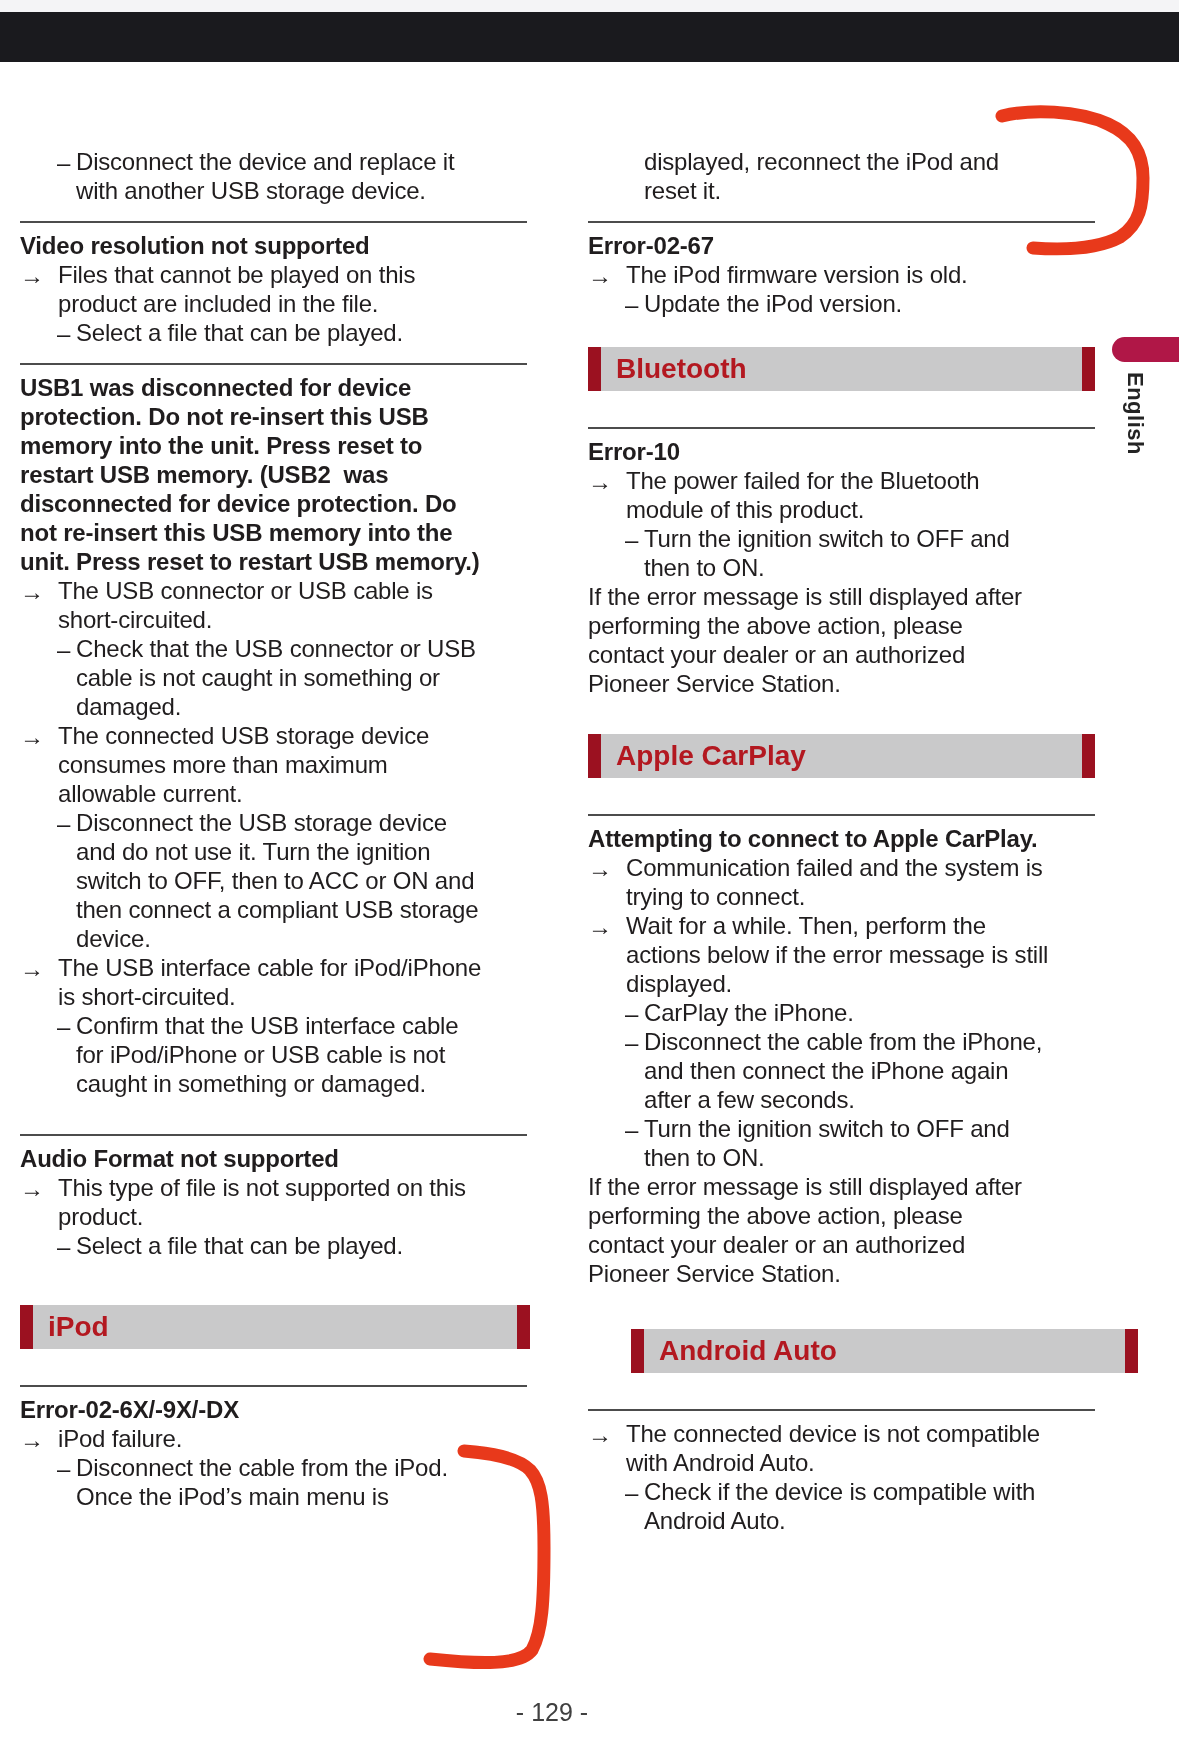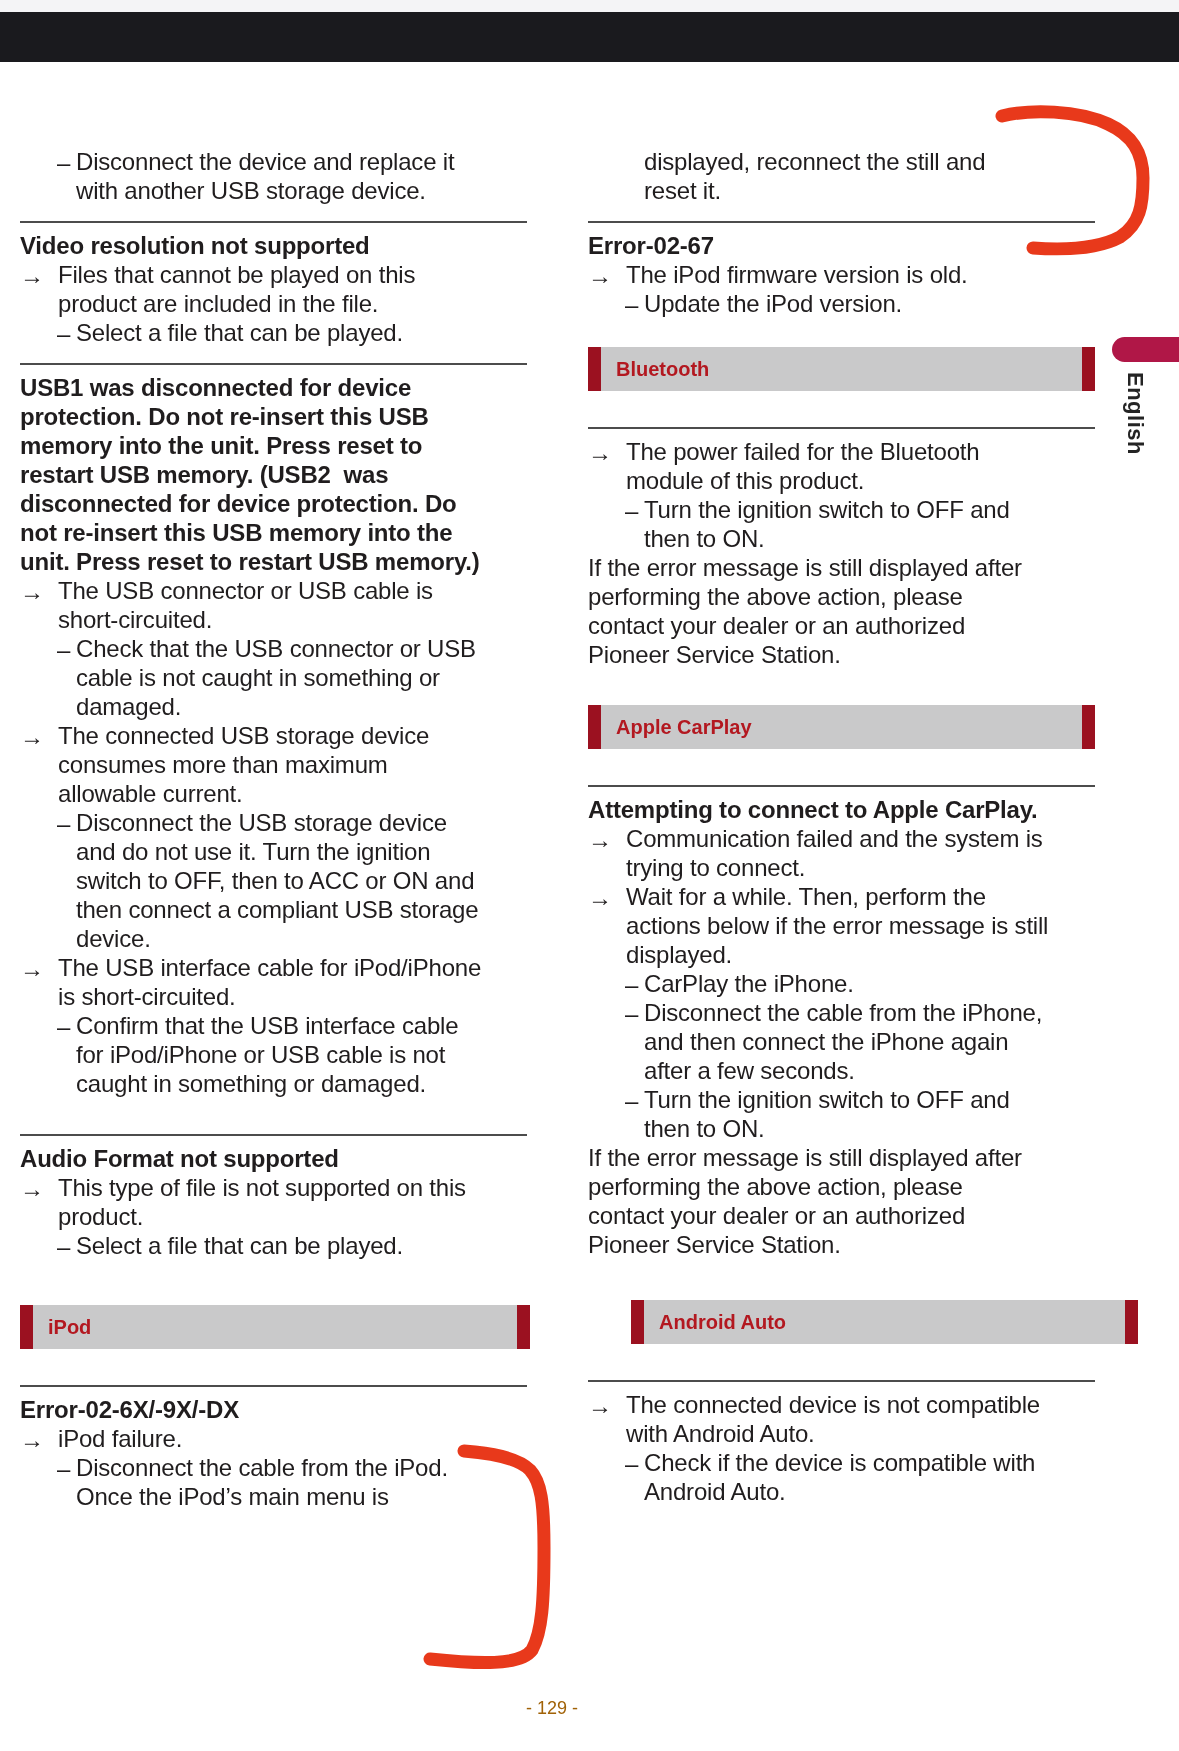--- a/index.html
+++ b/index.html
@@ -25,33 +25,33 @@
   .rule{border:none;border-top:2px solid #4c4c4c;margin:16px 0 8px 0;width:507px;}
   .rule.sp{margin-top:36px;}
   .rule.after-header{margin-top:36px;}
 
   .sec-bar{position:relative;height:44px;background:#c9c9ca;display:flex;align-items:center;}
   #left-col .sec-bar{width:510px;}
   #right-col .sec-bar{width:507px;}
   .sec-accent{position:absolute;top:0;bottom:0;width:13px;background:#9b1120;}
   .sec-accent.ac-left{left:0;}
   .sec-accent.ac-right{right:0;}
-  .sec-title{margin-left:28px;font-size:20px;font-weight:bold;color:#b31820;letter-spacing:0;}
+  .sec-title{margin-left:28px;font-size:28px;font-weight:bold;color:#b31820;letter-spacing:0;}
   .bar-ipod{margin-top:45px;}
   .bar-bt{margin-top:29px;}
   .bar-cp{margin-top:36px;}
   .bar-aa{margin-top:41px;margin-left:43px;}
 
   .lang-pill{position:absolute;left:1112px;top:337px;width:67px;height:25px;
              background:#b01747;border-radius:13px 0 0 13px;}
   .lang-label{position:absolute;left:1122px;top:372px;writing-mode:vertical-rl;
               font-size:22px;font-weight:bold;color:#242424;letter-spacing:0.5px;}
 
   .page-num{position:absolute;left:0;top:1698px;width:1104px;text-align:center;
-            font-size:18px;color:#a16207;}
+            font-size:25px;color:#404040;}
 
   #annotations{position:absolute;left:0;top:0;width:1179px;height:1751px;pointer-events:none;}
 </style>
 </head>
 <body>
 
 <div id="page">
   <div class="top-strip"></div>
   <div class="top-bar"></div>
 
@@ -141,40 +141,41 @@
     </div>
     <div class="item dash">
       <span class="marker">–</span>
       <span class="text">Disconnect the cable from the iPod.
 Once the iPod’s main menu is</span>
     </div>
   </div>
 
   <div class="col" id="right-col">
     <div class="item cont">
-      <span class="text">displayed, reconnect the still and
+      <span class="text">displayed, reconnect the iPod and
 reset it.</span>
     </div>
     <hr class="rule">
     <div class="heading">Error-02-67</div>
     <div class="item arrow">
       <span class="marker">→</span>
       <span class="text">The iPod firmware version is old.</span>
     </div>
     <div class="item dash">
       <span class="marker">–</span>
       <span class="text">Update the iPod version.</span>
     </div>
 
     <div class="sec-bar bar-bt">
       <span class="sec-accent ac-left"></span>
       <span class="sec-title">Bluetooth</span>
       <span class="sec-accent ac-right"></span>
     </div>
     <hr class="rule after-header">
+    <div class="heading">Error-10</div>
     <div class="item arrow">
       <span class="marker">→</span>
       <span class="text">The power failed for the Bluetooth
 module of this product.</span>
     </div>
     <div class="item dash">
       <span class="marker">–</span>
       <span class="text">Turn the ignition switch to OFF and
 then to ON.</span>
     </div>

